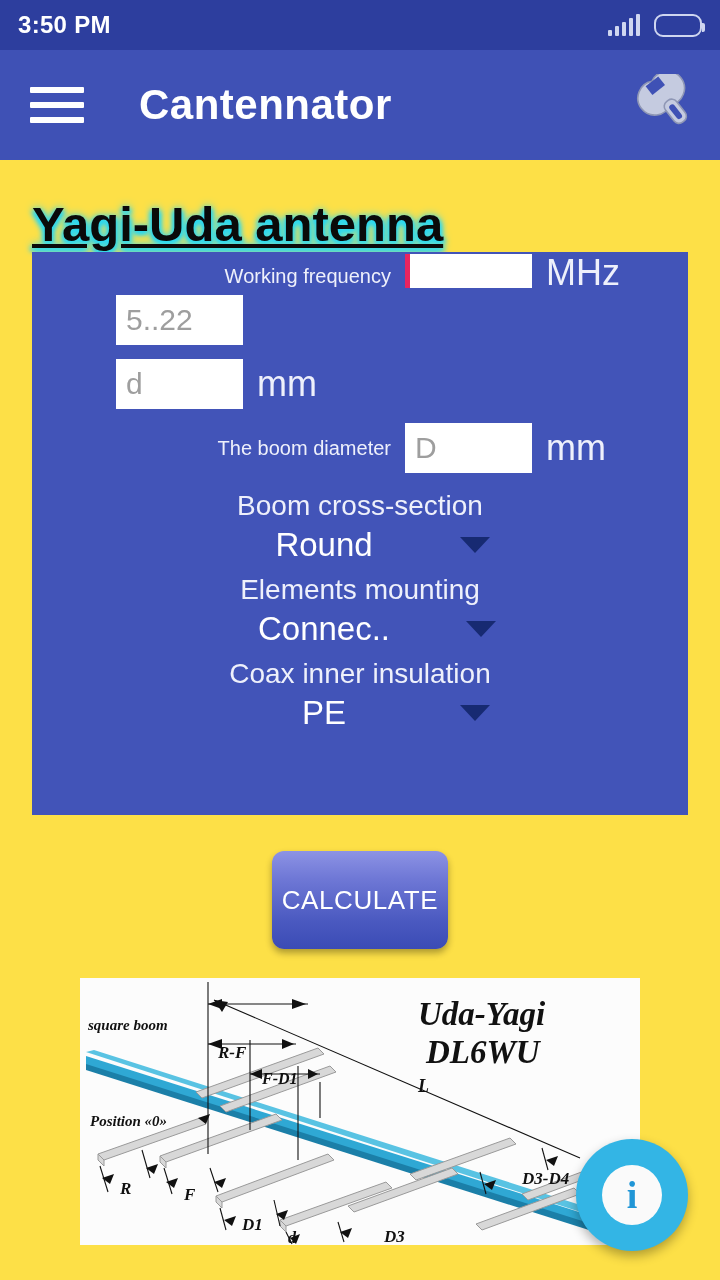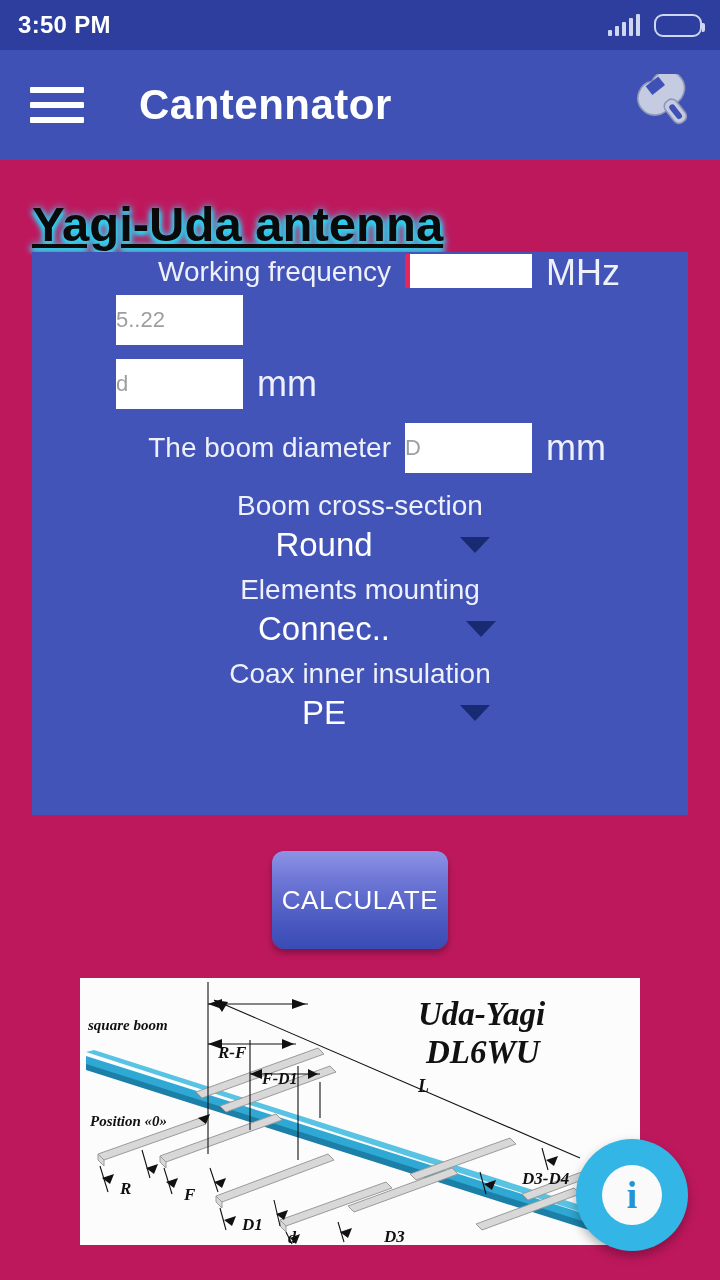--- a/index.html
+++ b/index.html
@@ -2,21 +2,21 @@
 <html><head>
 <meta charset="utf-8">
 <style>
   * { margin:0; padding:0; box-sizing:border-box; }
   html, body {
     width:720px; height:1280px;
     font-family:"Liberation Sans", sans-serif;
     background:#f5f6f7;
     overflow:hidden;
   }
-  #app { position:relative; width:720px; height:1280px; background:#be185d; }
+  #app { position:relative; width:720px; height:1280px; background:#fde047; }
 
   
   .statusbar {
     position:absolute; top:0; left:0; width:720px; height:50px;
     background:#2d3e9e;
     display:flex; align-items:center; justify-content:space-between;
     padding:0 18px;
   }
   .status-time {
     color:#ffffff; font-size:24px; font-weight:bold; letter-spacing:0.3px;
@@ -65,33 +65,33 @@
   
   .panel {
     position:absolute; top:252px; left:32px; width:656px; height:563px;
     background:#4254b8; overflow:hidden;
   }
   .row {
     display:flex; align-items:center; height:64px; padding-left:84px;
   }
   .row.clipped { height:36px; align-items:flex-end; }
   .row-label {
-    color:#eef0fb; font-size:28px; text-align:right;
+    color:#eef0fb; font-size:20px; text-align:right;
     width:289px; padding-right:14px; white-space:nowrap;
   }
   .field {
     position:relative; width:127px; height:50px; background:#ffffff;
     display:flex; align-items:center;
   }
   .field.clipped { height:34px; align-items:flex-start; }
   .field .caret {
     position:absolute; left:0; top:0; bottom:0; width:5px; background:#e8245f;
   }
   .field .ph {
-    color:#9e9e9e; font-size:22px; padding-left:0; line-height:1;
+    color:#9e9e9e; font-size:30px; padding-left:10px; line-height:1;
   }
   .unit { color:#eef0fb; font-size:36px; margin-left:14px; white-space:nowrap; }
   .unit.clipped { align-self:flex-start; }
 
   .select-group { margin-top:10px; text-align:center; }
   .select-label { color:#eef0fb; font-size:28px; margin-bottom:4px; }
   .select-control {
     display:flex; align-items:center; justify-content:center; gap:76px;
     padding-left:34px;
   }

